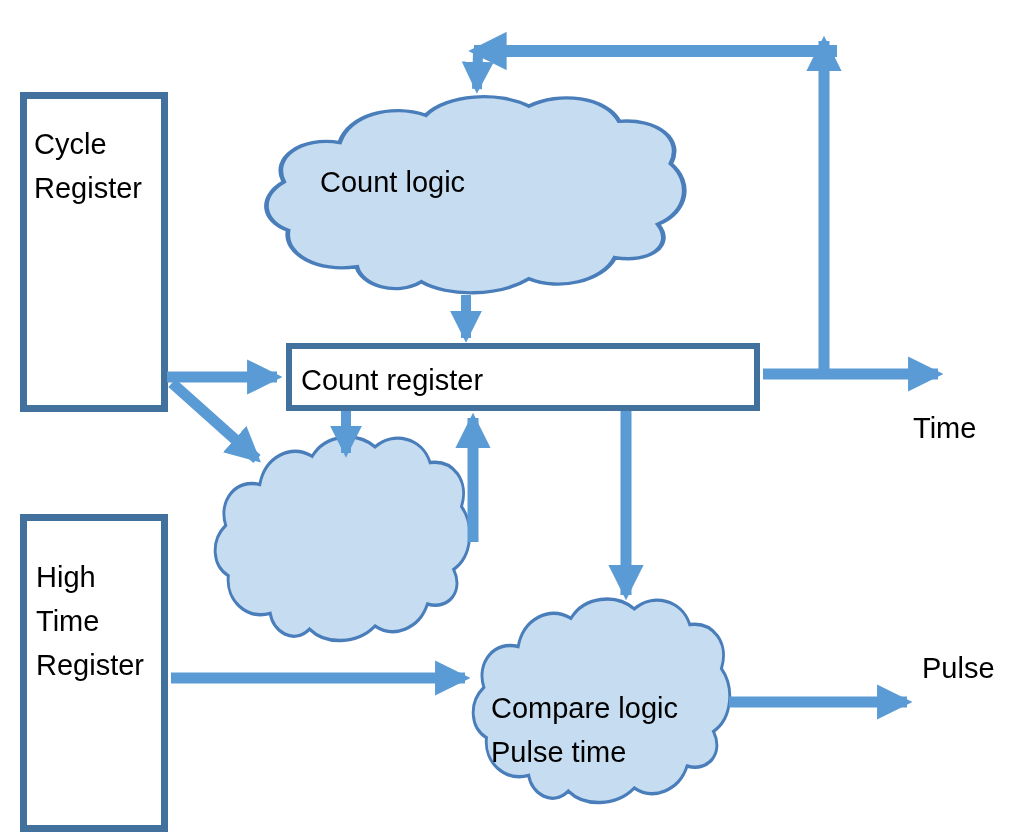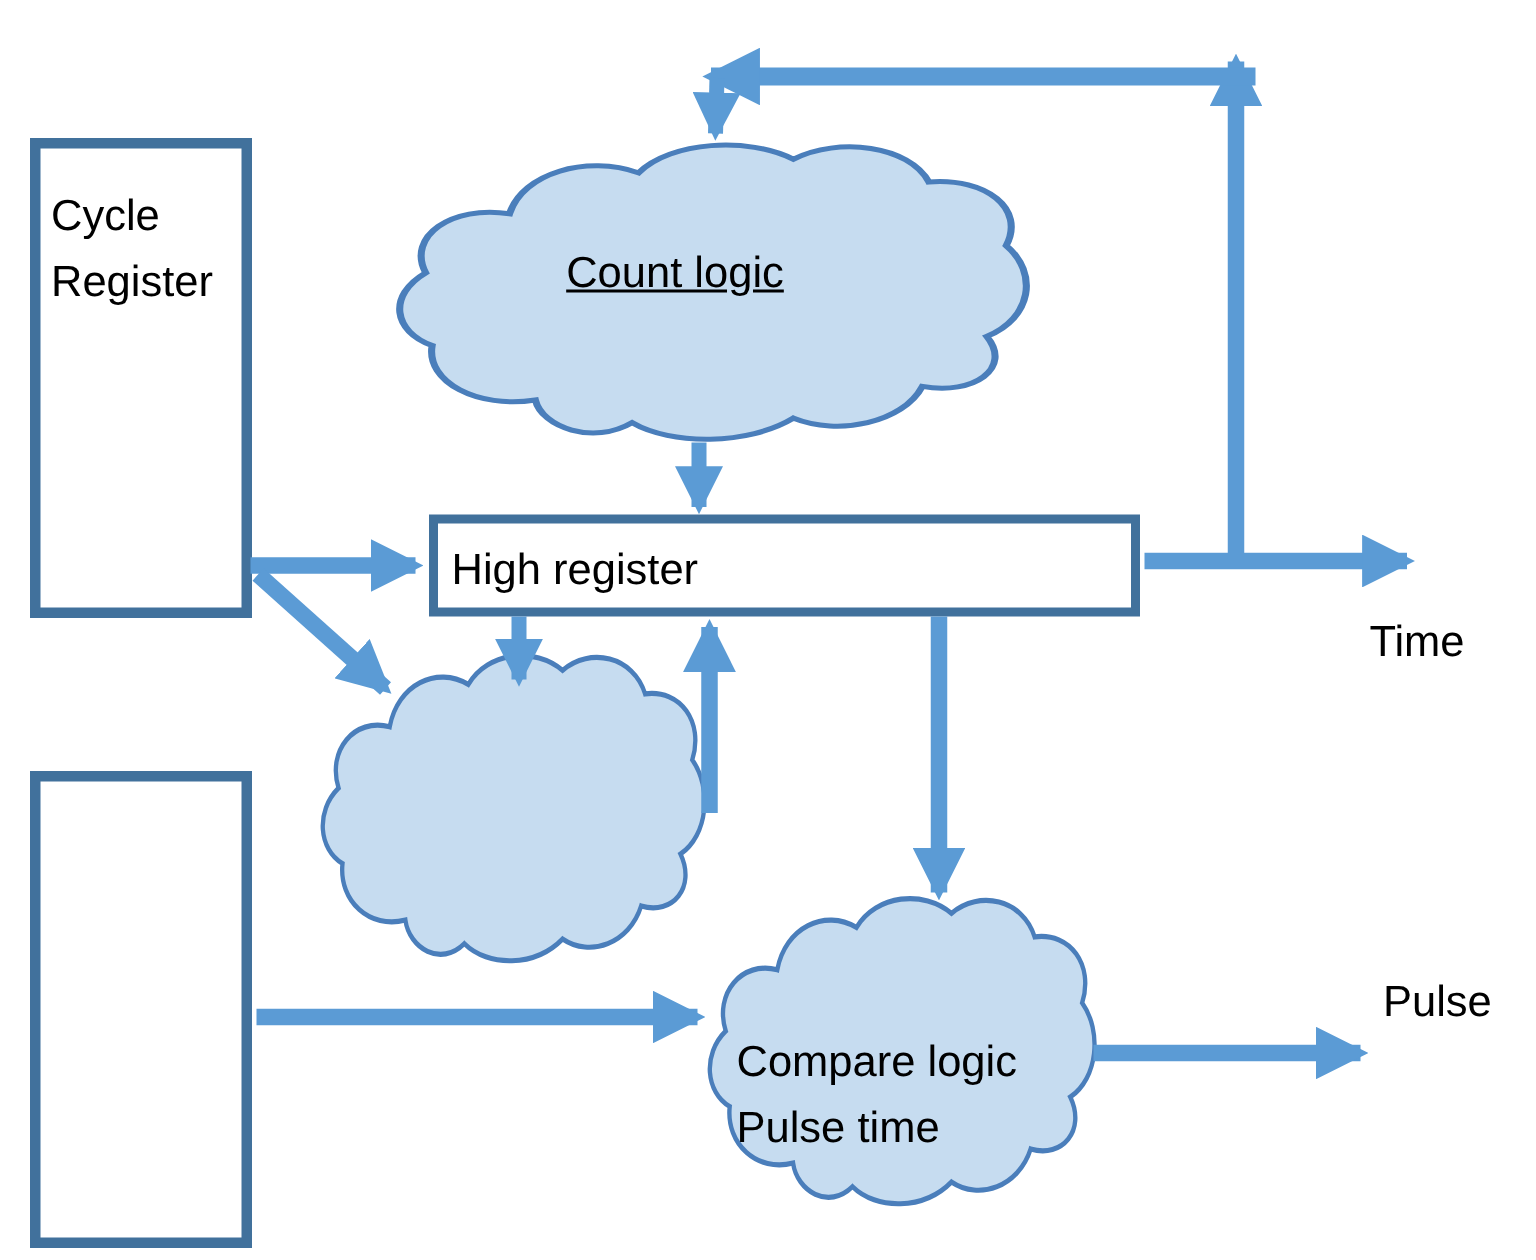--- a/index.html
+++ b/index.html
@@ -32,21 +32,21 @@
   svg.layer{
     position:absolute;left:0;top:0;width:1024px;height:840px;
     pointer-events:none;
   }
   .lbl{
     position:absolute;
     font-size:29px;
     line-height:44px;
     color:var(--text);
   }
-  .lbl.center{text-align:center;text-decoration:underline;}
+  .lbl.center{text-align:left;}
 </style>
 </head>
 <body>
 
 <div class="canvas">
 
   <div class="box" style="left:10px;top:92px;width:148px;height:320px;"></div>
   <div class="box" style="left:10px;top:514px;width:148px;height:318px;"></div>
   <div class="box thin" style="left:276px;top:343px;width:474px;height:68px;"></div>
 
@@ -78,23 +78,24 @@
       <line x1="161" y1="678" x2="455" y2="678" stroke-width="11" marker-end="url(#ah)"></line>
       <line x1="753" y1="374" x2="928" y2="374" stroke-width="11" marker-end="url(#ah)"></line>
       <line x1="719" y1="702" x2="897" y2="702" stroke-width="11" marker-end="url(#ah)"></line>
     </g>
   </svg>
 
   <div class="lbl" style="left:24px;top:122px;width:125px;">Cycle Register</div>
 
   <div class="lbl center" style="left:310px;top:160px;width:260px;">Count logic</div>
 
-  <div class="lbl" style="left:291px;top:358px;width:400px;">High register</div>
+  <div class="lbl" style="left:291px;top:358px;width:400px;">Count register</div>
 
 
+  <div class="lbl" style="left:26px;top:555px;width:126px;">High Time Register</div>
 
   <div class="lbl" style="left:481px;top:686px;width:225px;">Compare logic Pulse time</div>
 
   <div class="lbl" style="left:903px;top:406px;width:120px;">Time</div>
 
   <div class="lbl" style="left:912px;top:646px;width:120px;">Pulse</div>
 
 </div>
 
 </body></html>

